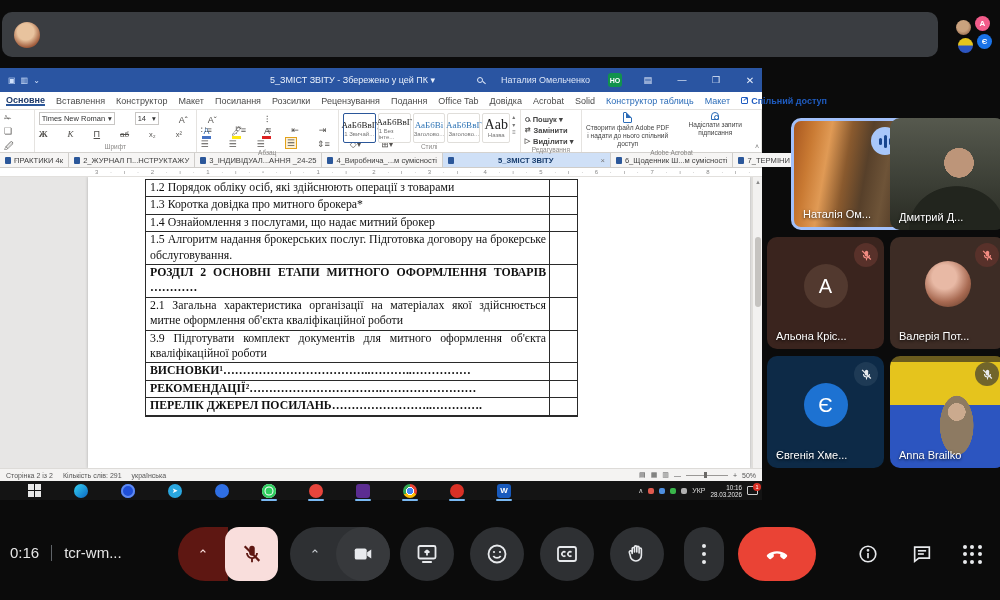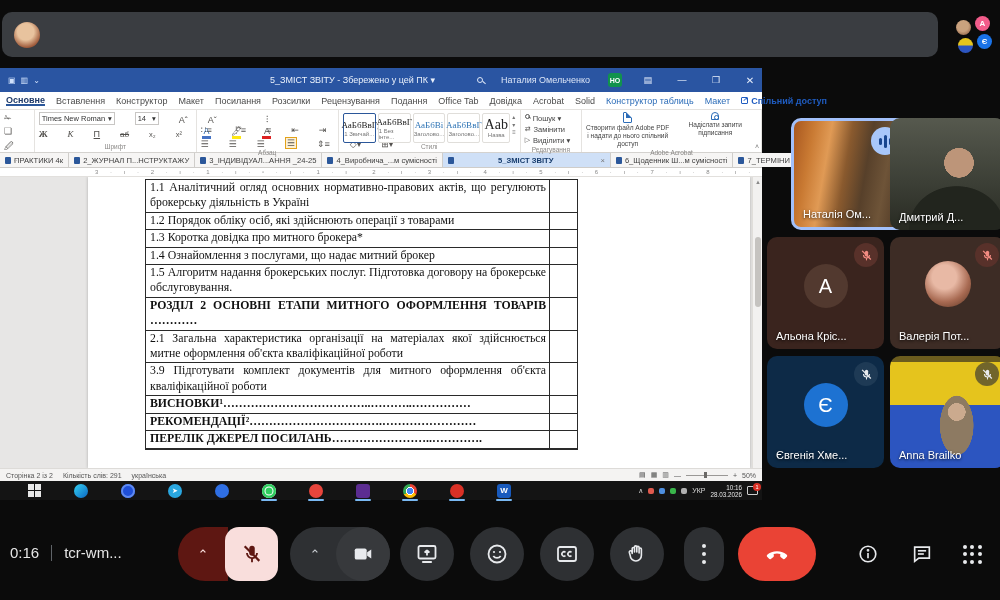--- a/index.html
+++ b/index.html
@@ -70,21 +70,21 @@
   .fmt-s { text-decoration:line-through; font-size:8px; }
   .ic { font-size:9px; color:#53514e; }
   .selbox { border:1px solid #e3a21a; background:#fdf0d5; padding:0 1px; }
   .sc { width:33px; height:30px; border:1px solid #e0deda; border-radius:2px; display:flex;
         flex-direction:column; align-items:center; justify-content:center; background:#fff; }
   .sc.sel { border:1px solid #2b579a; }
   .sc .p { font-size:9px; color:#222; font-family:Liberation Serif, serif; line-height:11px; }
   .sc .p.blue { color:#2e74b5; }
   .sc .p.big { font-size:14px; line-height:14px; }
   .sc .n { font-size:6px; color:#777; }
-  .edrow { display:flex; gap:3px; font-size:7.5px; color:#444; height:10px; }
+  .edrow { display:flex; align-items:center; gap:3px; font-size:7.5px; color:#444; height:10px;font-weight:bold; }
   .lens2 { width:5px; height:5px; border:1.1px solid #555; border-radius:50%; position:relative; }
   .lens2::after { content:""; position:absolute; width:3px; height:1.1px; background:#555;
                   right:-2.5px; bottom:-0.5px; transform:rotate(40deg); }
   .acbtn { width:86px; text-align:center; font-size:6.6px; color:#454545; line-height:1.25;
            display:flex; flex-direction:column; align-items:center; gap:1px; }
   .pdfic { width:9px; height:11px; border:1px solid #2b6cb8; border-radius:1px; position:relative; background:#fff; }
   .pdfic::after { content:""; position:absolute; right:-1px; top:-1px; border:3px solid #fff;
                   border-left-color:#2b6cb8; border-bottom-color:#2b6cb8; }
   .signic { width:8px; height:8px; border:1px solid #2b6cb8; border-radius:50% 50% 0 0; position:relative; }
   .signic::after { content:""; position:absolute; left:1.5px; top:1.5px; width:3px; height:3px;
@@ -454,24 +454,20 @@
     </div>
 
     <div class="ruler">
         <span>3 · ı · 2 · ı · 1 · ı · ▫ · ı · 1 · ı · 2 · ı · 3 · ı · 4 · ı · 5 · ı · 6 · ı · 7 · ı · 8 · ı · 9 · ı · 10 · ı · 11 · ı · 12 · ı · 13 · ı · 14 · ı · 15 · ı · 16 · ı · 17</span>
       </div>
 
     <div class="docarea">
       <div class="page">
         <div class="dtable">
           <div class="trow">
-              <div class="tmain">1.1 Аналітичний огляд основних нормативно-правових актів, що регулюють брокерську діяльність в Україні</div>
-              <div class="tnum"></div>
-            </div>
-          <div class="trow">
               <div class="tmain">1.2 Порядок обліку осіб, які здійснюють операції з товарами</div>
               <div class="tnum"></div>
             </div>
           <div class="trow">
               <div class="tmain">1.3 Коротка довідка про митного брокера*</div>
               <div class="tnum"></div>
             </div>
           <div class="trow">
               <div class="tmain">1.4 Ознайомлення з послугами, що надає митний брокер</div>
               <div class="tnum"></div>

